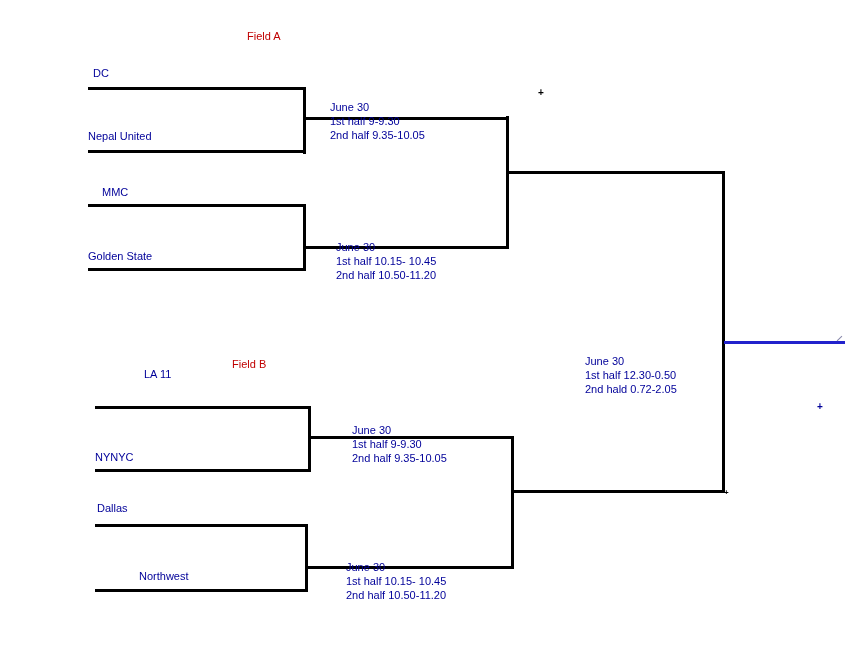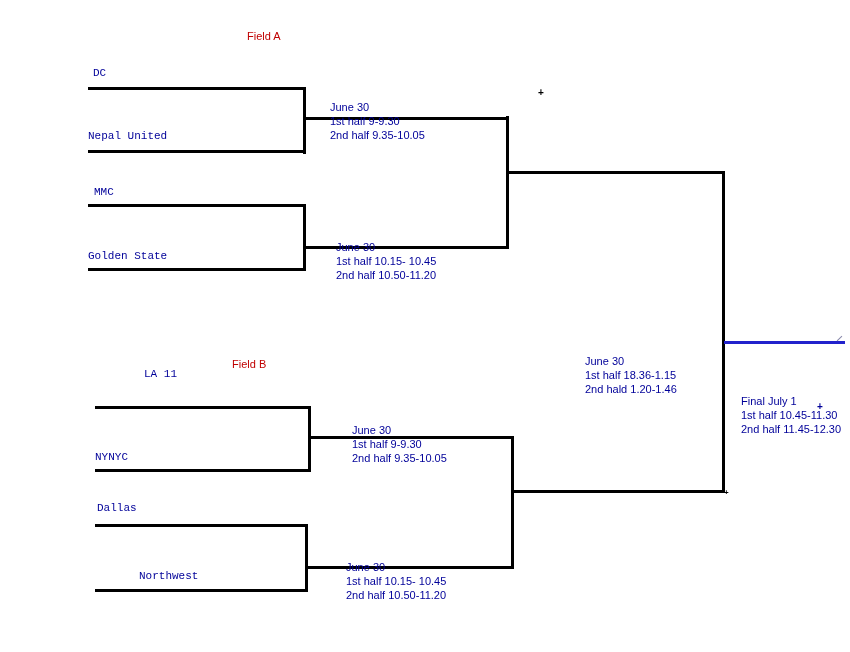--- a/index.html
+++ b/index.html
@@ -6,21 +6,21 @@
   #canvas {
     position:relative;
     width:850px; height:652px;
     background:#ffffff;
     font-family:"Liberation Sans", sans-serif;
     overflow:hidden;
   }
   .hline { position:absolute; height:3px; background:#000000; }
   .vline { position:absolute; width:3px; background:#000000; }
   .final-line { position:absolute; height:3px; background:#2222CC; }
-  .team { position:absolute; font-size:11px; color:#000099; white-space:nowrap;font-family:Liberation Mono, monospace; }
+  .team { position:absolute; font-size:11px; color:#000099; white-space:nowrap; }
   .field-label { position:absolute; font-size:11px; color:#C00000; white-space:nowrap; }
   .sched { position:absolute; font-size:11px; color:#000099; line-height:14px; white-space:nowrap;margin-top:41px; }
   .plus { position:absolute; font-size:10px; color:#000000; font-weight:bold; line-height:1; }
   .plus.navy { color:#000099; }
   .plus.tiny { font-size:8px; }
   .tick { position:absolute; width:7px; height:1px; background:#8888aa; transform:rotate(-45deg); }
 </style>
 </head>
 <body>
 
@@ -38,21 +38,21 @@
   <div class="hline" style="left:303px; top:117px; width:206px;"></div>
 
   <div class="sched" style="left:330px; top:59px;">
     <div>June 30</div>
     <div>1st half 9-9.30</div>
     <div>2nd half 9.35-10.05</div>
   </div>
 
   <div class="plus" style="left:538px; top:88px;">+</div>
 
-  <div class="team" style="left:94px; top:186px;">MMC</div>
+  <div class="team" style="left:102px; top:186px;">MMC</div>
   <div class="hline" style="left:88px; top:204px; width:218px;"></div>
 
   <div class="team" style="left:88px; top:250px;">Golden State</div>
   <div class="hline" style="left:88px; top:268px; width:218px;"></div>
 
   <div class="vline" style="left:303px; top:204px; height:67px;"></div>
   <div class="hline" style="left:303px; top:246px; width:206px;"></div>
 
   <div class="sched" style="left:336px; top:199px;">
     <div>June 30</div>
@@ -93,31 +93,26 @@
     <div>June 30</div>
     <div>1st half 10.15- 10.45</div>
     <div>2nd half 10.50-11.20</div>
   </div>
 
   <div class="vline" style="left:511px; top:436px; height:133px;"></div>
   <div class="hline" style="left:511px; top:490px; width:214px;"></div>
 
   <div class="sched" style="left:585px; top:313px;">
     <div>June 30</div>
-    <div>1st half 18.36-1.15</div>
-    <div>2nd hald 1.20-1.46</div>
+    <div>1st half 12.30-0.50</div>
+    <div>2nd hald 0.72-2.05</div>
   </div>
 
   <div class="vline" style="left:722px; top:171px; height:322px;"></div>
   <div class="final-line" style="left:724px; top:341px; width:121px;"></div>
   <div class="tick" style="left:836px; top:338px;"></div>
 
-  <div class="sched" style="left:741px; top:353px;">
-    <div>Final July 1</div>
-    <div>1st half 10.45-11.30</div>
-    <div>2nd half 11.45-12.30</div>
-  </div>
 
   <div class="plus navy" style="left:817px; top:402px;">+</div>
 
   <div class="plus tiny" style="left:724px; top:489px;">+</div>
 
 </div>
 
 </body></html>

